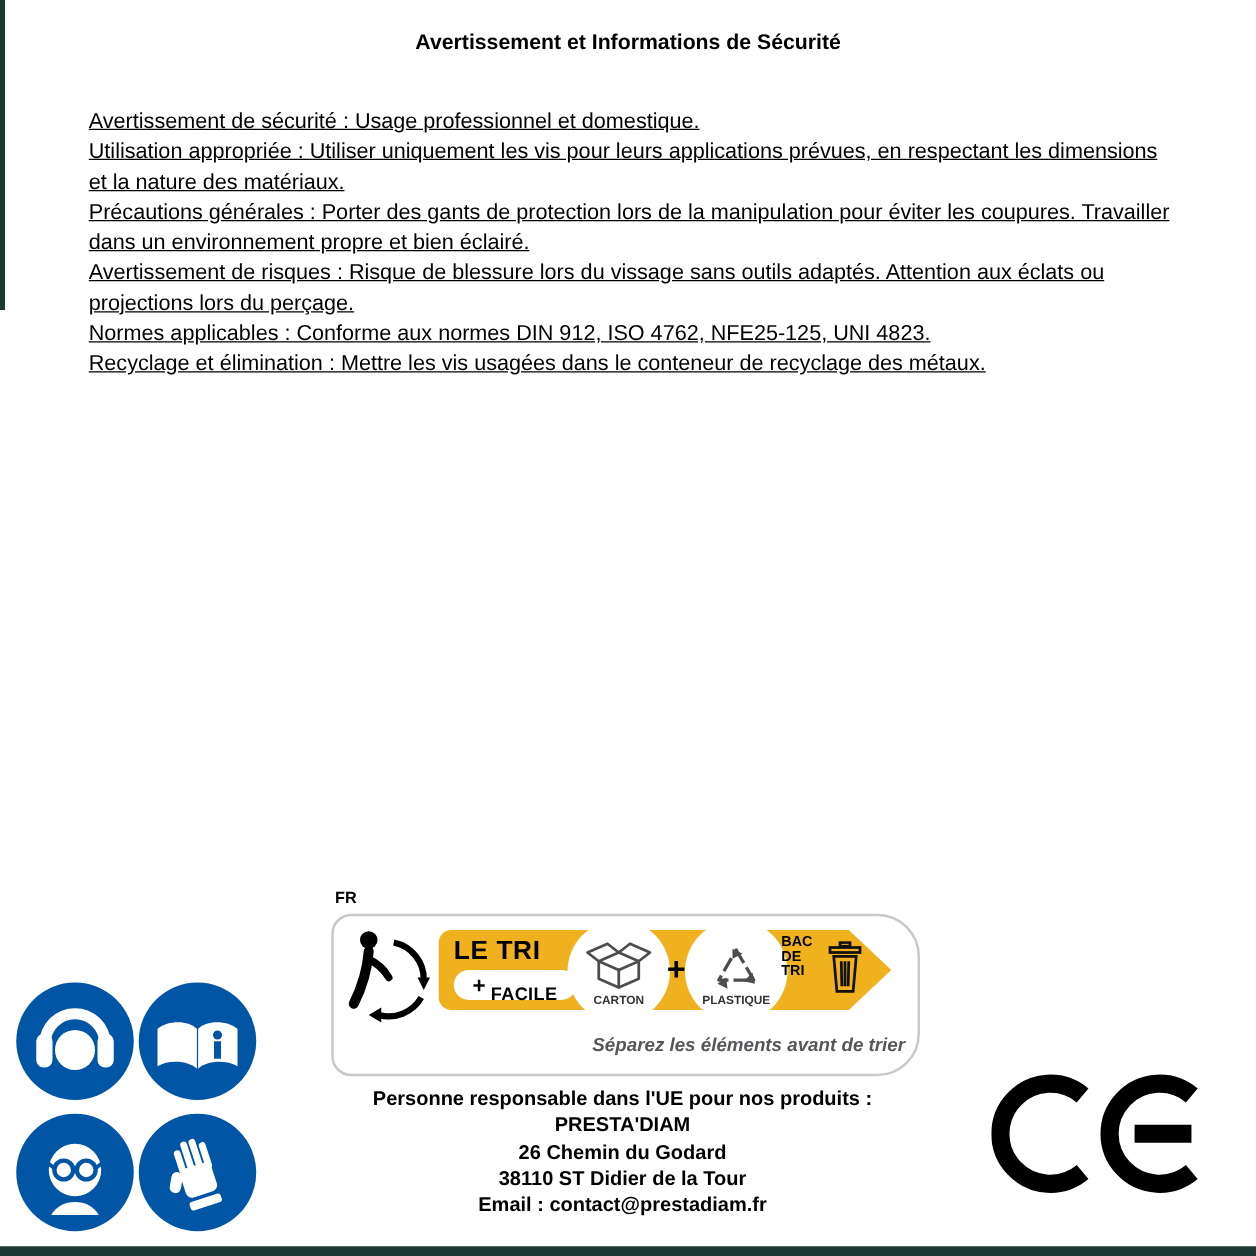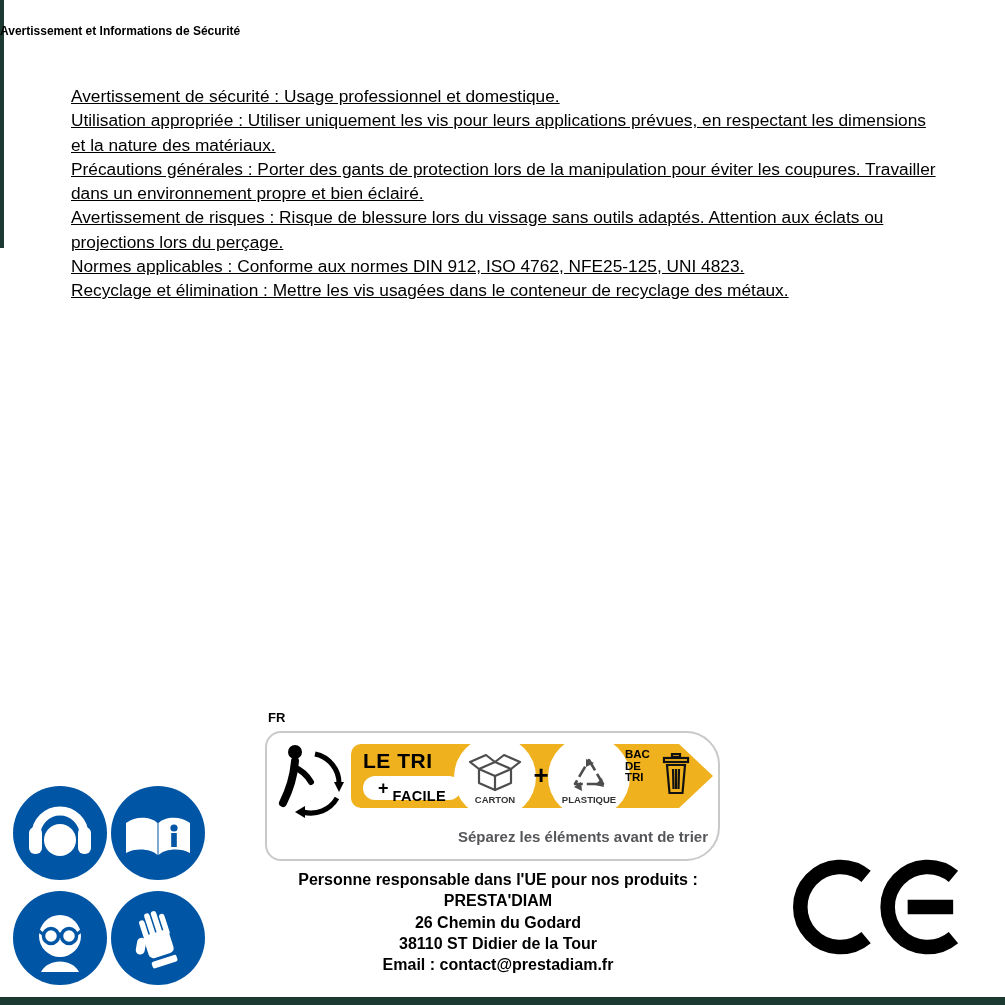--- a/index.html
+++ b/index.html
@@ -7,37 +7,37 @@
     width:1005px; height:1005px; background:#ffffff; position:relative;
     overflow:hidden; color:#000;
     font-family:"Liberation Sans", sans-serif;
   }
   .abs { position:absolute; }
   svg text { font-family:"Liberation Sans", sans-serif; }
 
   #left-border   { left:0; top:0; width:4px; height:248px; background:#1C3A32; }
   #bottom-border { left:0; top:997px; width:1005px; height:8px; background:#1C3A32; }
 
-  #page-title { top:24px; left:0; width:100%; 
-                font-weight:bold; font-size:12px; }
+  #page-title { top:24px; left:0; width:100%; text-align:center;
+                font-weight:bold; font-size:17px; }
 
   #body-text { top:84px; left:71px; width:872px; font-size:17.3px; line-height:24.3px; }
   #body-text p { margin:0;text-decoration:underline; }
 
   
   .micon { width:100px; height:100px; }
   #icon-ear    { left:10px;  top:783px; }
   #icon-manual { left:108px; top:783px; }
   #icon-eye    { left:10px;  top:888px; }
   #icon-gloves { left:108px; top:888px; }
 
   #fr-label { left:268px; top:710px; font-size:13px; font-weight:bold; }
 
   #tri-banner { left:265px; top:731px; width:451px; height:126px;
-    border:2px solid #C9C9C9; border-radius:16px 34px 34px 16px; background:#fff; }
+    border:2px solid #C9C9C9; border-radius:16px 34px 34px 16px; background:#fff;padding-left:16px; }
   #triman { left:6px; top:8px; width:76px; height:94px; }
   #tri-strip { left:84px; top:11px; width:270px; height:64px; background:#EFB11D;
     border-radius:10px 0 0 10px; z-index:1; }
   #letri-block { position:absolute; left:12px; top:5px; }
   #letri-line1 { font-size:21px; font-weight:bold; letter-spacing:.5px; color:#000; }
   #letri-pill { margin-top:3px; background:#fff; border-radius:13px; height:24px; width:98px;
     display:flex; align-items:center; justify-content:center; gap:4px; font-weight:bold; }
   #letri-plus { font-size:18px; }
   #letri-facile { font-size:14.5px; letter-spacing:.3px;margin-top:16px; }
 
@@ -45,21 +45,21 @@
   #carton-circle    { left:186px; top:2px; }
   #plastique-circle { left:280px; top:2px; }
   #plus-sep { left:264px; top:27px; width:20px; text-align:center;
     font-size:26px; font-weight:bold; z-index:3; }
 
   #bac-chevron { left:350px; top:11px; width:96px; height:64px; z-index:1; }
   #bac-text { left:358px; top:16px; z-index:3; font-size:11.5px; font-weight:bold;
     line-height:11.5px; color:#000; }
   #bin-icon { left:394px; top:20px; width:30px; height:42px; z-index:3; }
 
-  #tri-tagline { right:10px; top:95px; font-weight:bold;
+  #tri-tagline { right:10px; top:95px; font-style:italic; font-weight:bold;
     font-size:15px; color:#55565A; white-space:nowrap; }
 
   #address-block { left:242px; top:869px; width:512px; text-align:center;
     font-weight:bold; font-size:16px; line-height:21.3px; }
 
   #ce-mark { left:793px; top:849px; width:182px; height:116px; }
 
   .vh { position:absolute; width:1px; height:1px; overflow:hidden;
         clip:rect(0 0 0 0); white-space:nowrap; }
 </style>

